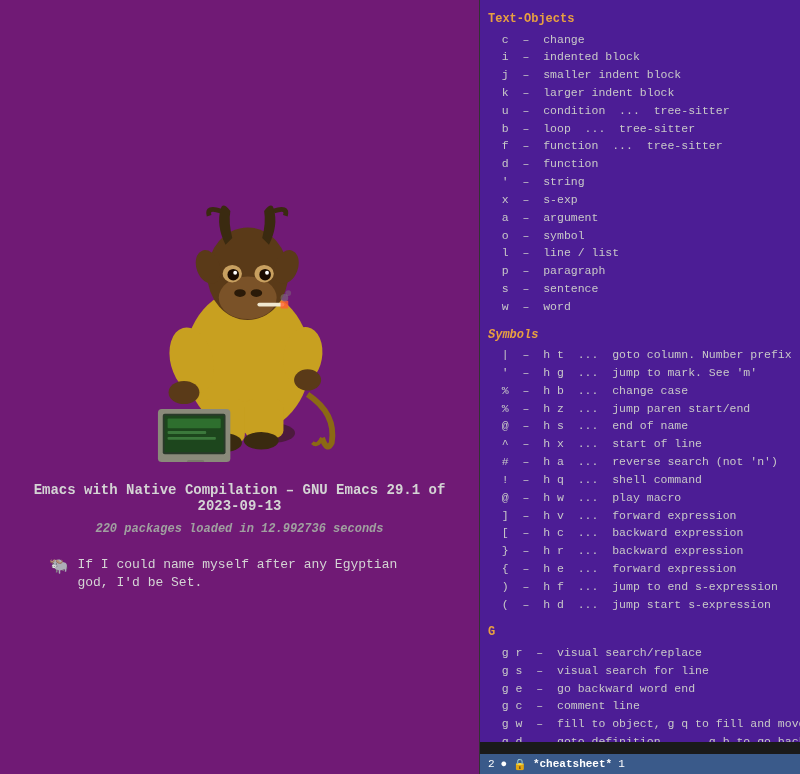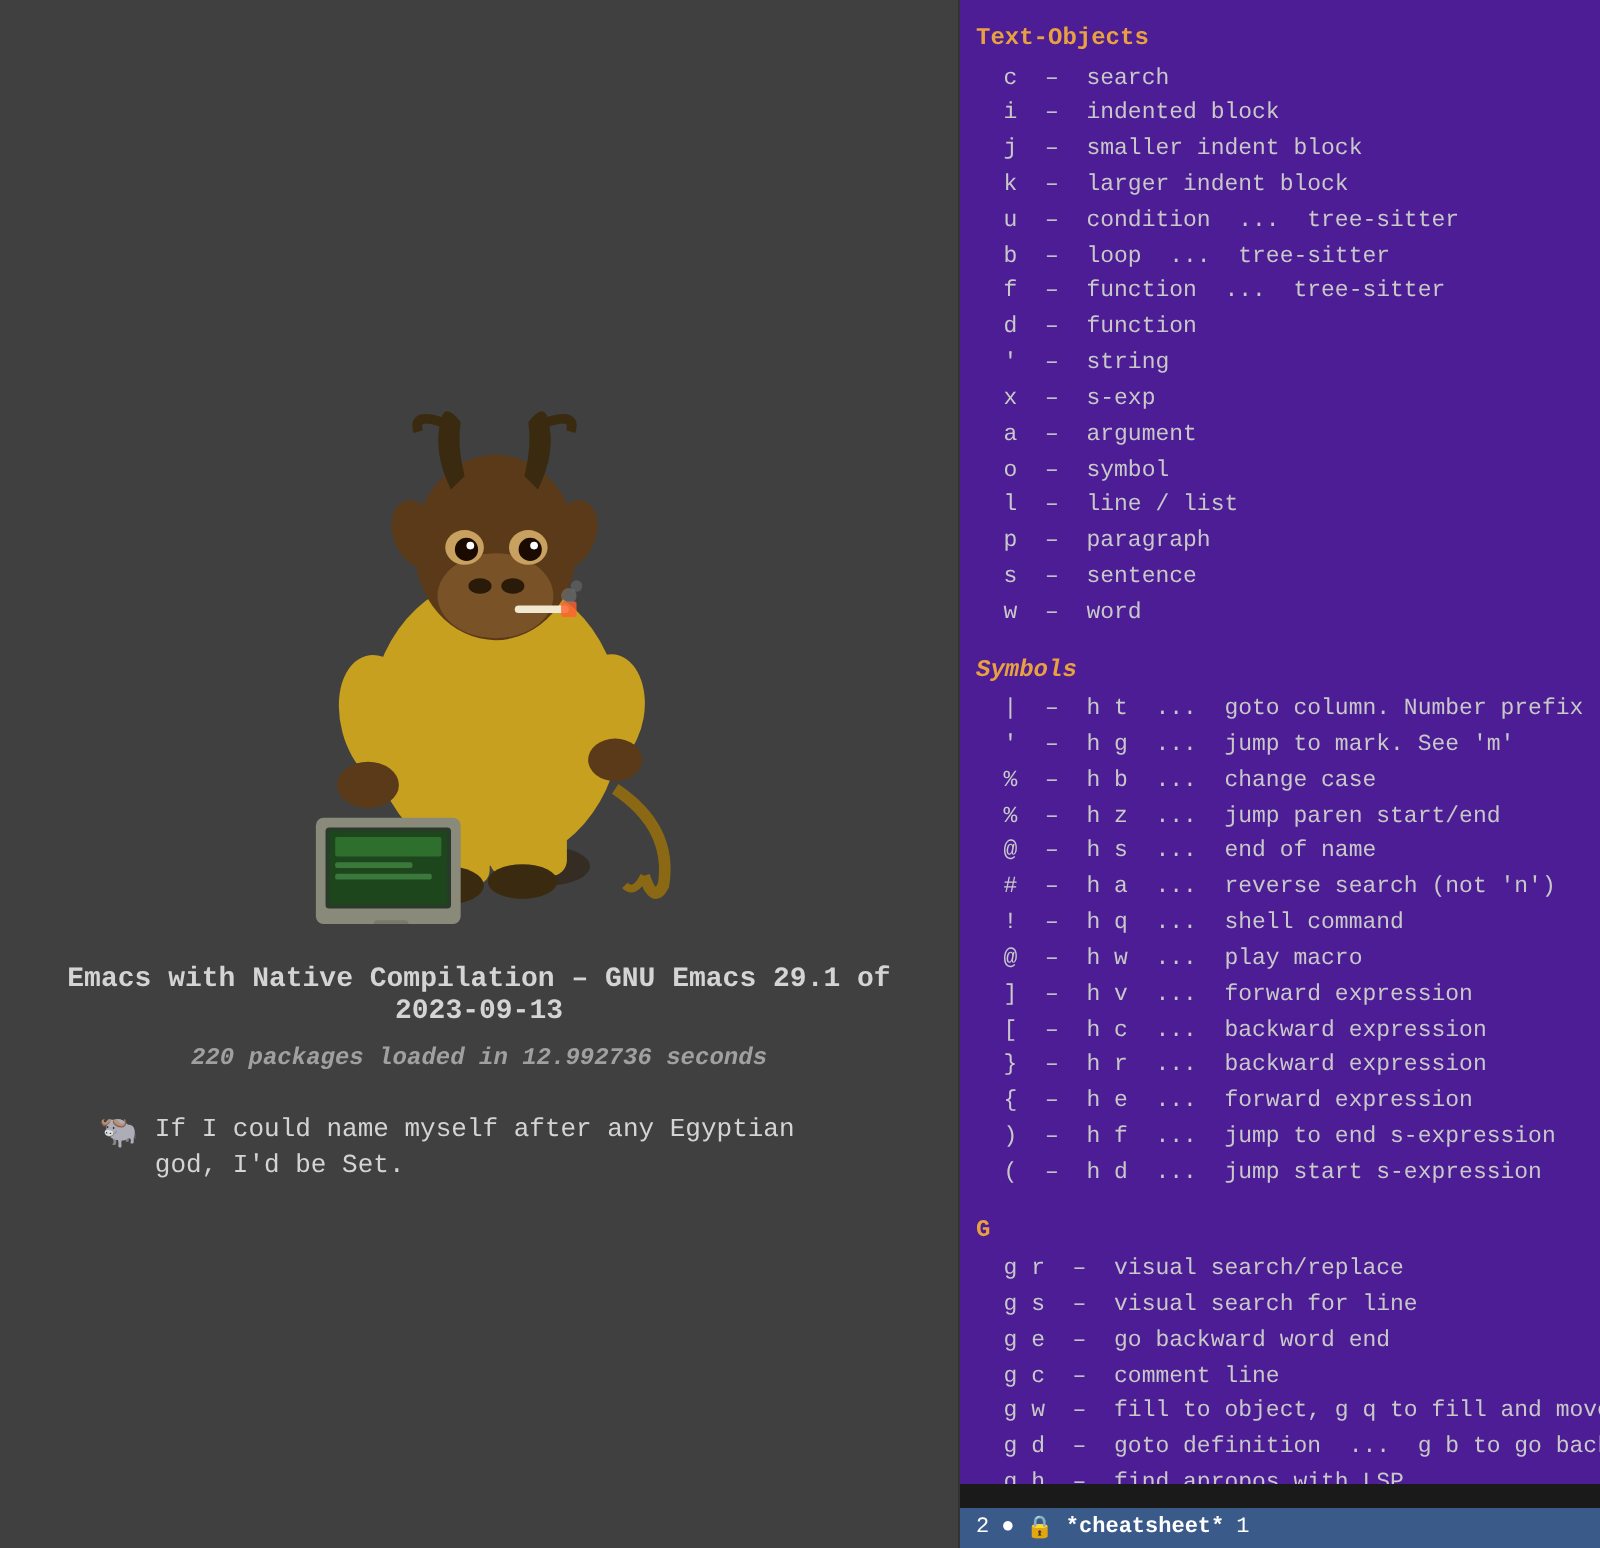--- a/index.html
+++ b/index.html
@@ -9,21 +9,21 @@
       background-color: #1a1a1a;
       font-family: 'Courier New', Courier, monospace;
       display: flex;
       overflow: hidden;
     }
 
     
     #left-panel {
       width: 480px;
       height: 774px;
-      background-color: #404040;
+      background-color: #701a75;
       display: flex;
       flex-direction: column;
       align-items: center;
       justify-content: center;
       padding: 20px;
       border-right: 1px solid #333;
     }
 
     #gnu-image {
       width: 280px;
@@ -205,21 +205,21 @@
     <span id="gnu-icon">🐃</span>
     <span id="quote-text">If I could name myself after any Egyptian god, I'd be Set.</span>
   </div>
 </div>
 
 <div style="display:flex; flex-direction:column; flex:1; background:#1a1a1a; position:relative;">
   <div id="right-panel">
 
     <div class="section-header">Text-Objects</div>
     <div id="text-objects-list">
-        <div class="item-line">  c  –  search</div>
+        <div class="item-line">  c  –  change</div>
         <div class="item-line">  i  –  indented block</div>
         <div class="item-line">  j  –  smaller indent block</div>
         <div class="item-line">  k  –  larger indent block</div>
         <div class="item-line">  u  –  condition  ...  tree-sitter</div>
         <div class="item-line">  b  –  loop  ...  tree-sitter</div>
         <div class="item-line">  f  –  function  ...  tree-sitter</div>
         <div class="item-line">  d  –  function</div>
         <div class="item-line">  '  –  string</div>
         <div class="item-line">  x  –  s-exp</div>
         <div class="item-line">  a  –  argument</div>
@@ -230,20 +230,21 @@
         <div class="item-line">  w  –  word</div>
       </div>
 
     <div class="section-header" style="margin-top:10px;font-style:italic;">Symbols</div>
     <div id="symbols-list">
         <div class="item-line">  |  –  h t  ...  goto column. Number prefix</div>
         <div class="item-line">  '  –  h g  ...  jump to mark. See 'm'</div>
         <div class="item-line">  %  –  h b  ...  change case</div>
         <div class="item-line">  %  –  h z  ...  jump paren start/end</div>
         <div class="item-line">  @  –  h s  ...  end of name</div>
+        <div class="item-line">  ^  –  h x  ...  start of line</div>
         <div class="item-line">  #  –  h a  ...  reverse search (not 'n')</div>
         <div class="item-line">  !  –  h q  ...  shell command</div>
         <div class="item-line">  @  –  h w  ...  play macro</div>
         <div class="item-line">  ]  –  h v  ...  forward expression</div>
         <div class="item-line">  [  –  h c  ...  backward expression</div>
         <div class="item-line">  }  –  h r  ...  backward expression</div>
         <div class="item-line">  {  –  h e  ...  forward expression</div>
         <div class="item-line">  )  –  h f  ...  jump to end s-expression</div>
         <div class="item-line">  (  –  h d  ...  jump start s-expression</div>
       </div>

